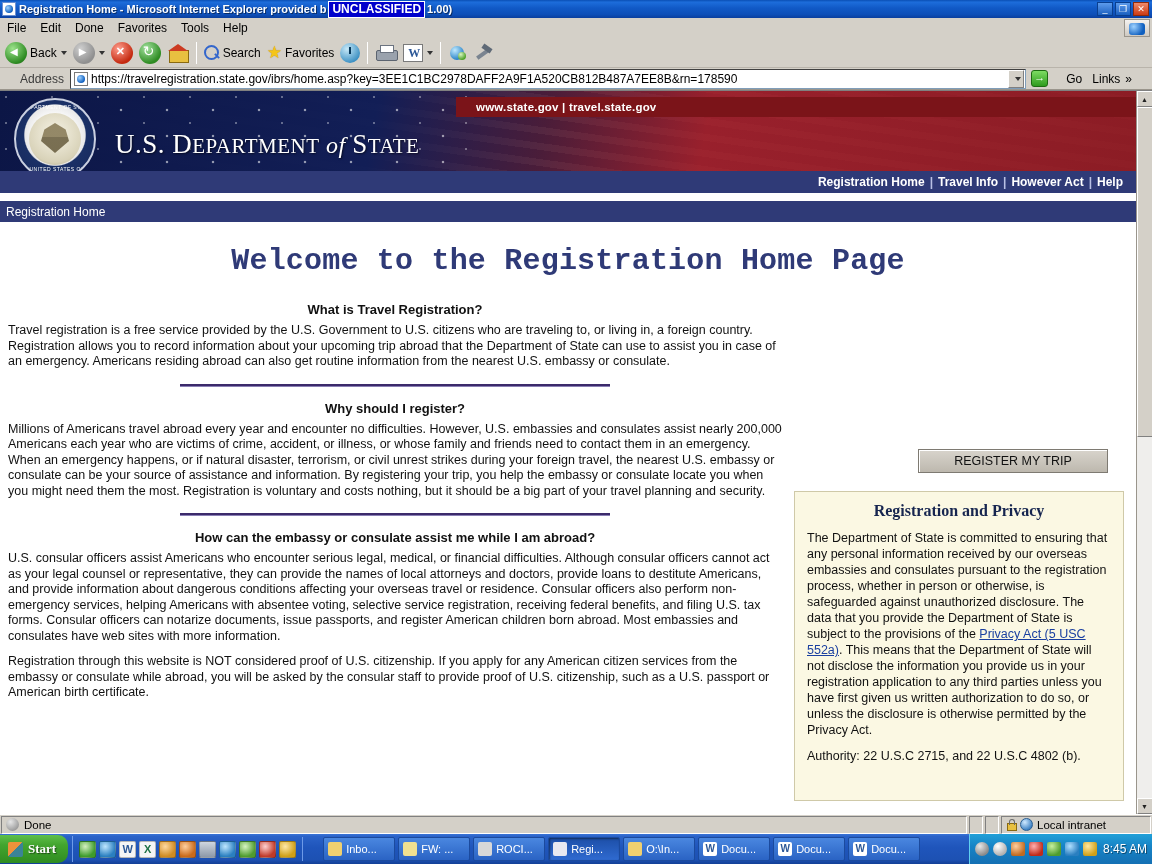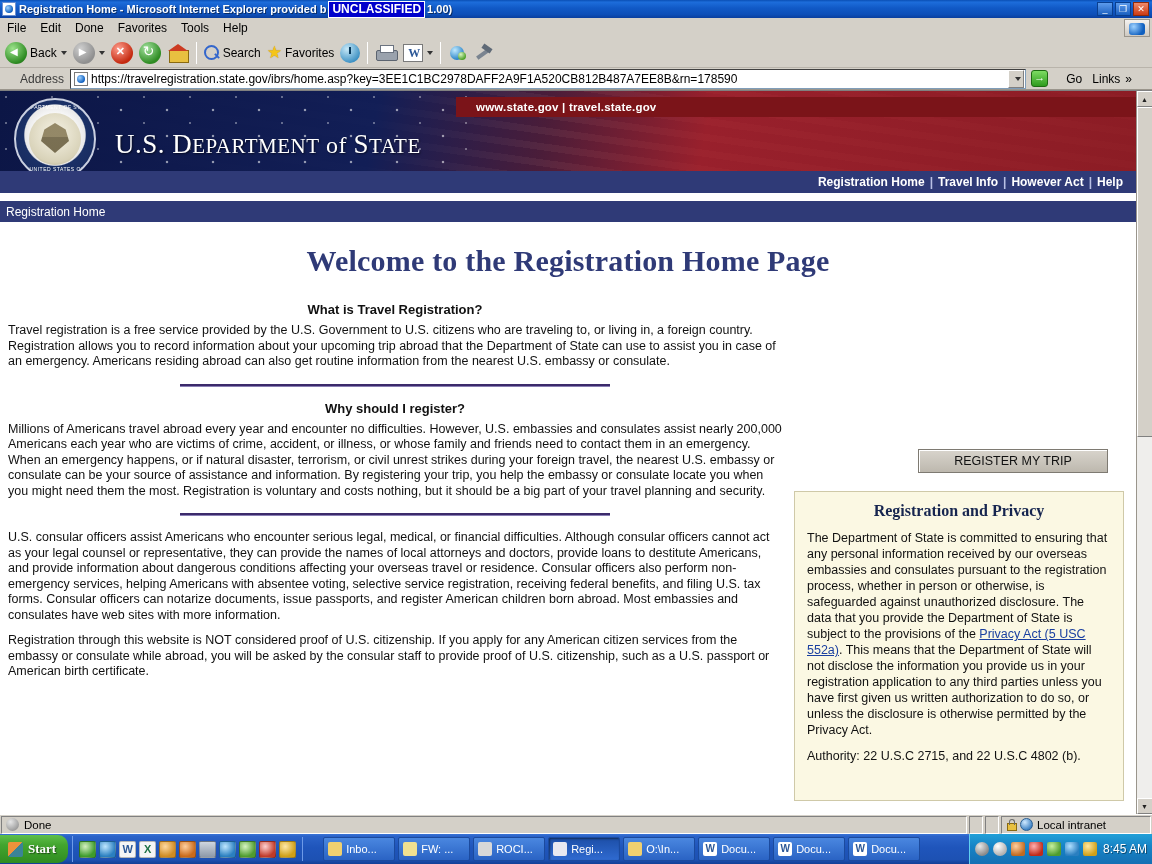--- a/index.html
+++ b/index.html
@@ -227,21 +227,21 @@
   .seal .ring-text .t { position: absolute; width: 100%; top: 4px; }
   .seal .ring-text .b { position: absolute; width: 100%; bottom: 4px; }
   .dos-title {
     position: absolute; left: 115px; top: 38px;
     color: #fff; font-family: "Liberation Serif", serif;
     font-size: 27px; letter-spacing: .5px;
     text-shadow: 1px 1px 2px rgba(0,0,0,.6);
     white-space: nowrap;
   }
   .dos-title .small { font-size: 21px; }
-  .dos-title .ital { font-size: 24px; text-align: center; }
+  .dos-title .ital { font-style: italic; font-size: 24px; text-align: center; }
   .url-strip {
     position: absolute; left: 456px; top: 6px; right: 0; height: 20px;
     background: #7b1419;
     color: #fff; font-size: 11.5px; font-weight: bold;
     display: flex; align-items: center;
     padding-left: 20px;
     letter-spacing: .2px;
   }
   .navbar {
     height: 22px; background: #2f3a77;
@@ -253,21 +253,21 @@
   .navbar .pipe { color: #b9c0e4; }
   .crumbbar {
     height: 21px; background: #2f3a77; margin-top: 8px;
     display: flex; align-items: center;
     padding-left: 6px; color: #fff; font-size: 12px;
   }
 
   .content { position: relative; padding: 0 0 0 0; }
   .h1 {
     text-align: center; color: #2f3a77;
-    font-family: Liberation Serif, serif;
+    font-family: Liberation Mono, monospace;
     font-size: 30px; font-weight: bold;
     margin: 22px 0 24px 0;
     letter-spacing: .2px;
   }
   .col-left { width: 790px; padding: 0 8px 0 8px; }
   .sec-h {
     text-align: center; font-weight: bold; font-size: 13px;
     color: #111; margin: 0 0 6px 0;
   }
   .para {
@@ -532,20 +532,21 @@
           <div class="sec-h">What is Travel Registration?</div>
           <p class="para">Travel registration is a free service provided by the U.S. Government to U.S. citizens who are traveling to, or living in, a foreign country. Registration allows you to record information about your upcoming trip abroad that the Department of State can use to assist you in case of an emergency. Americans residing abroad can also get routine information from the nearest U.S. embassy or consulate.</p>
 
           <div class="rule"></div>
 
           <div class="sec-h">Why should I register?</div>
           <p class="para">Millions of Americans travel abroad every year and encounter no difficulties. However, U.S. embassies and consulates assist nearly 200,000 Americans each year who are victims of crime, accident, or illness, or whose family and friends need to contact them in an emergency. When an emergency happens, or if natural disaster, terrorism, or civil unrest strikes during your foreign travel, the nearest U.S. embassy or consulate can be your source of assistance and information. By registering your trip, you help the embassy or consulate locate you when you might need them the most. Registration is voluntary and costs nothing, but it should be a big part of your travel planning and security.</p>
 
           <div class="rule"></div>
 
+          <div class="sec-h">How can the embassy or consulate assist me while I am abroad?</div>
           <p class="para">U.S. consular officers assist Americans who encounter serious legal, medical, or financial difficulties. Although consular officers cannot act as your legal counsel or representative, they can provide the names of local attorneys and doctors, provide loans to destitute Americans, and provide information about dangerous conditions affecting your overseas travel or residence. Consular officers also perform non-emergency services, helping Americans with absentee voting, selective service registration, receiving federal benefits, and filing U.S. tax forms. Consular officers can notarize documents, issue passports, and register American children born abroad. Most embassies and consulates have web sites with more information.</p>
           <p class="para">Registration through this website is NOT considered proof of U.S. citizenship. If you apply for any American citizen services from the embassy or consulate while abroad, you will be asked by the consular staff to provide proof of U.S. citizenship, such as a U.S. passport or American birth certificate.</p>
         </div>
 
         <div class="register-btn">REGISTER MY TRIP</div>
 
         <div class="privacy-box">
           <h3>Registration and Privacy</h3>
           <p><span>The Department of State is committed to ensuring that any personal information received by our overseas embassies and consulates pursuant to the registration process, whether in person or otherwise, is safeguarded against unauthorized disclosure. The data that you provide the Department of State is subject to the provisions of the </span><a href="#">Privacy Act (5 USC 552a)</a><span>. This means that the Department of State will not disclose the information you provide us in your registration application to any third parties unless you have first given us written authorization to do so, or unless the disclosure is otherwise permitted by the Privacy Act.</span></p>
           <p>Authority: 22 U.S.C 2715, and 22 U.S.C 4802 (b).</p>

